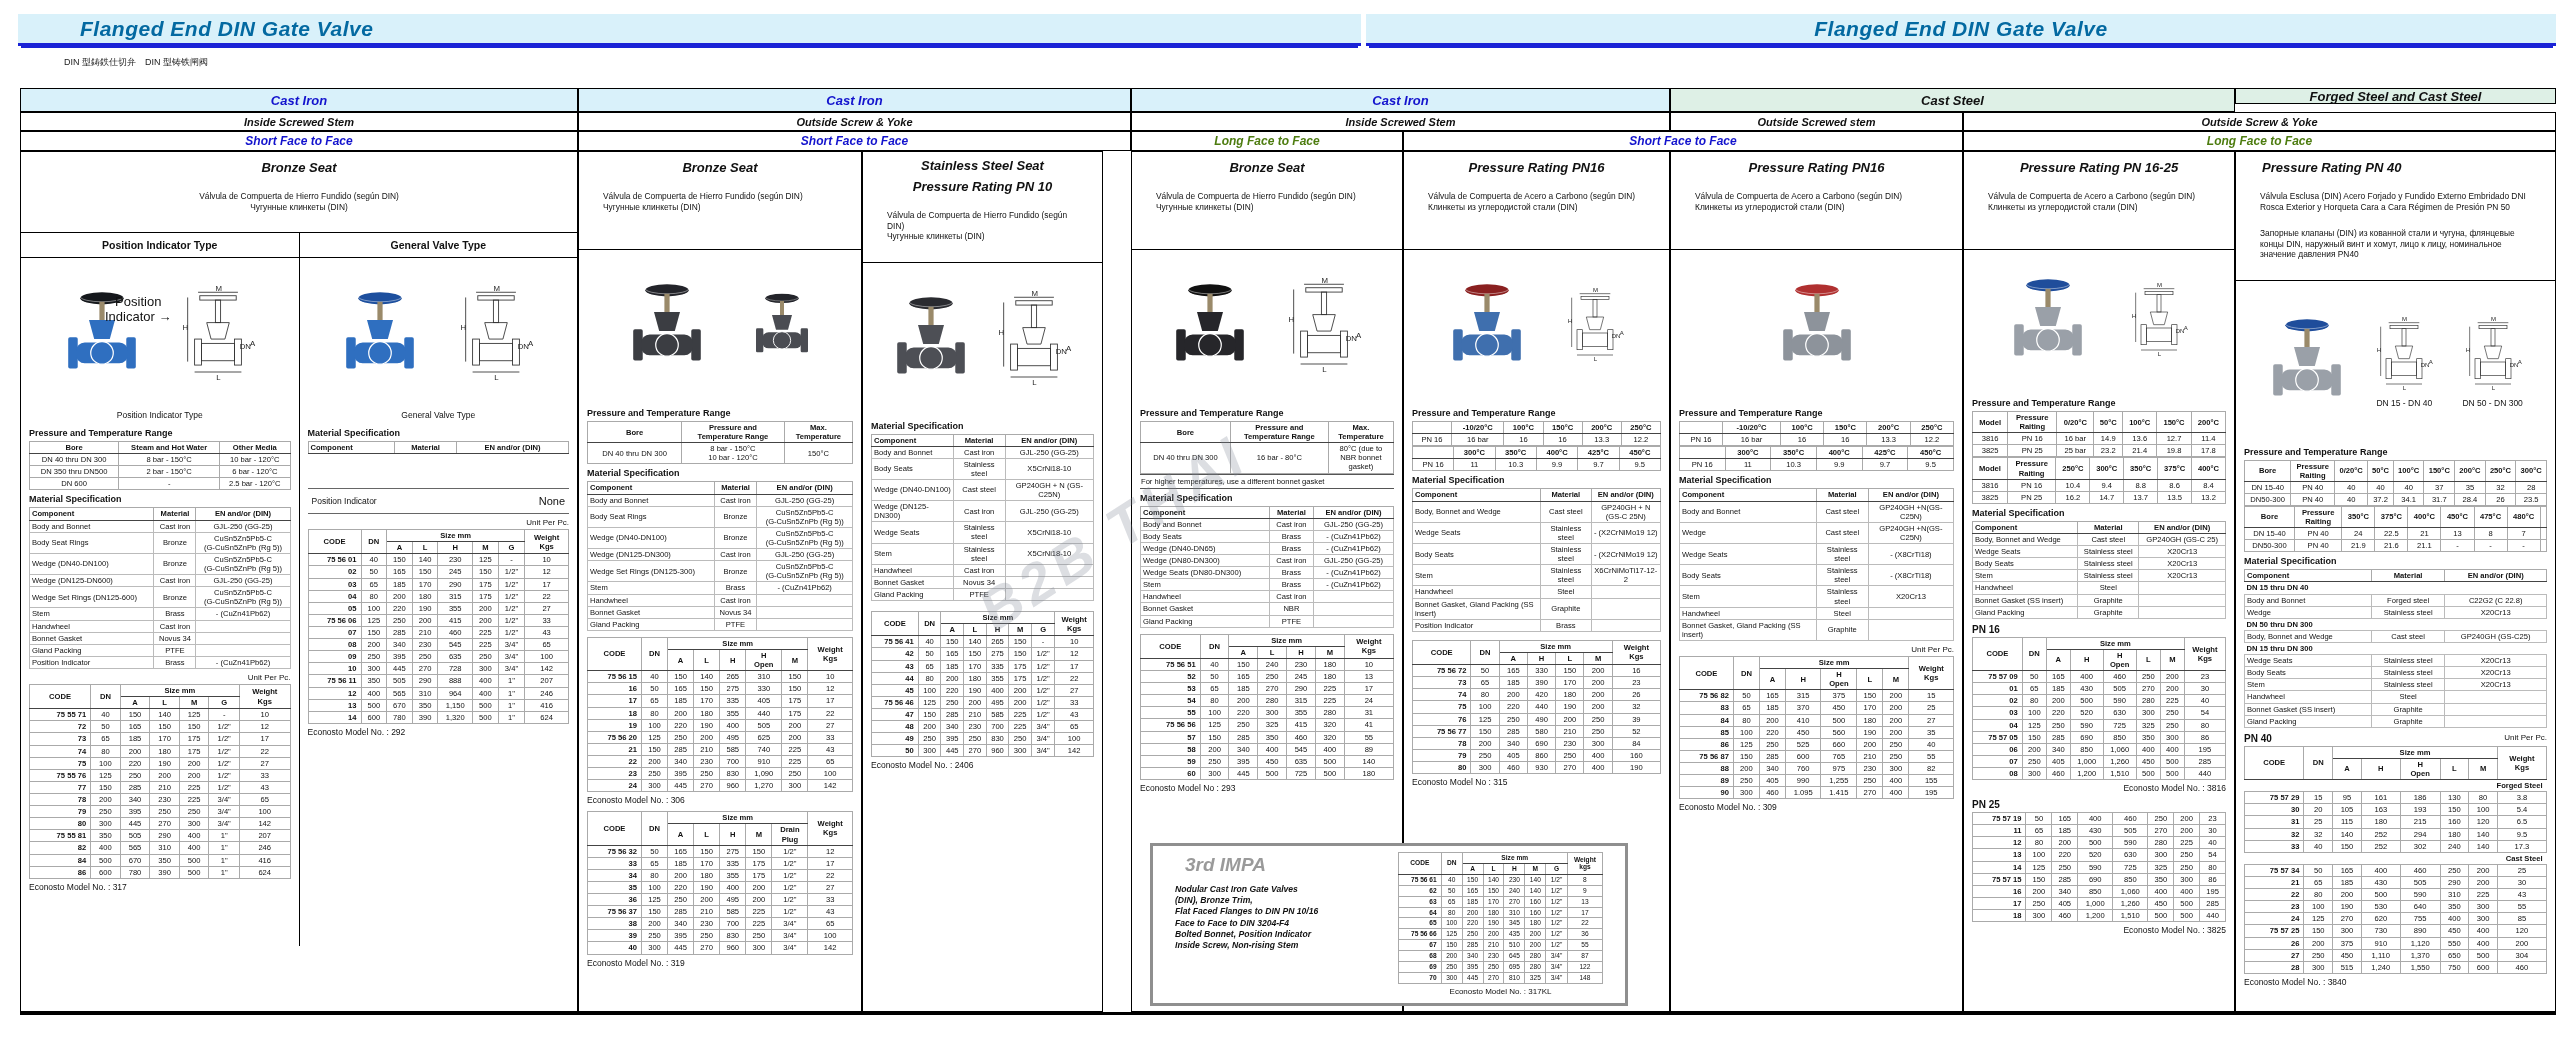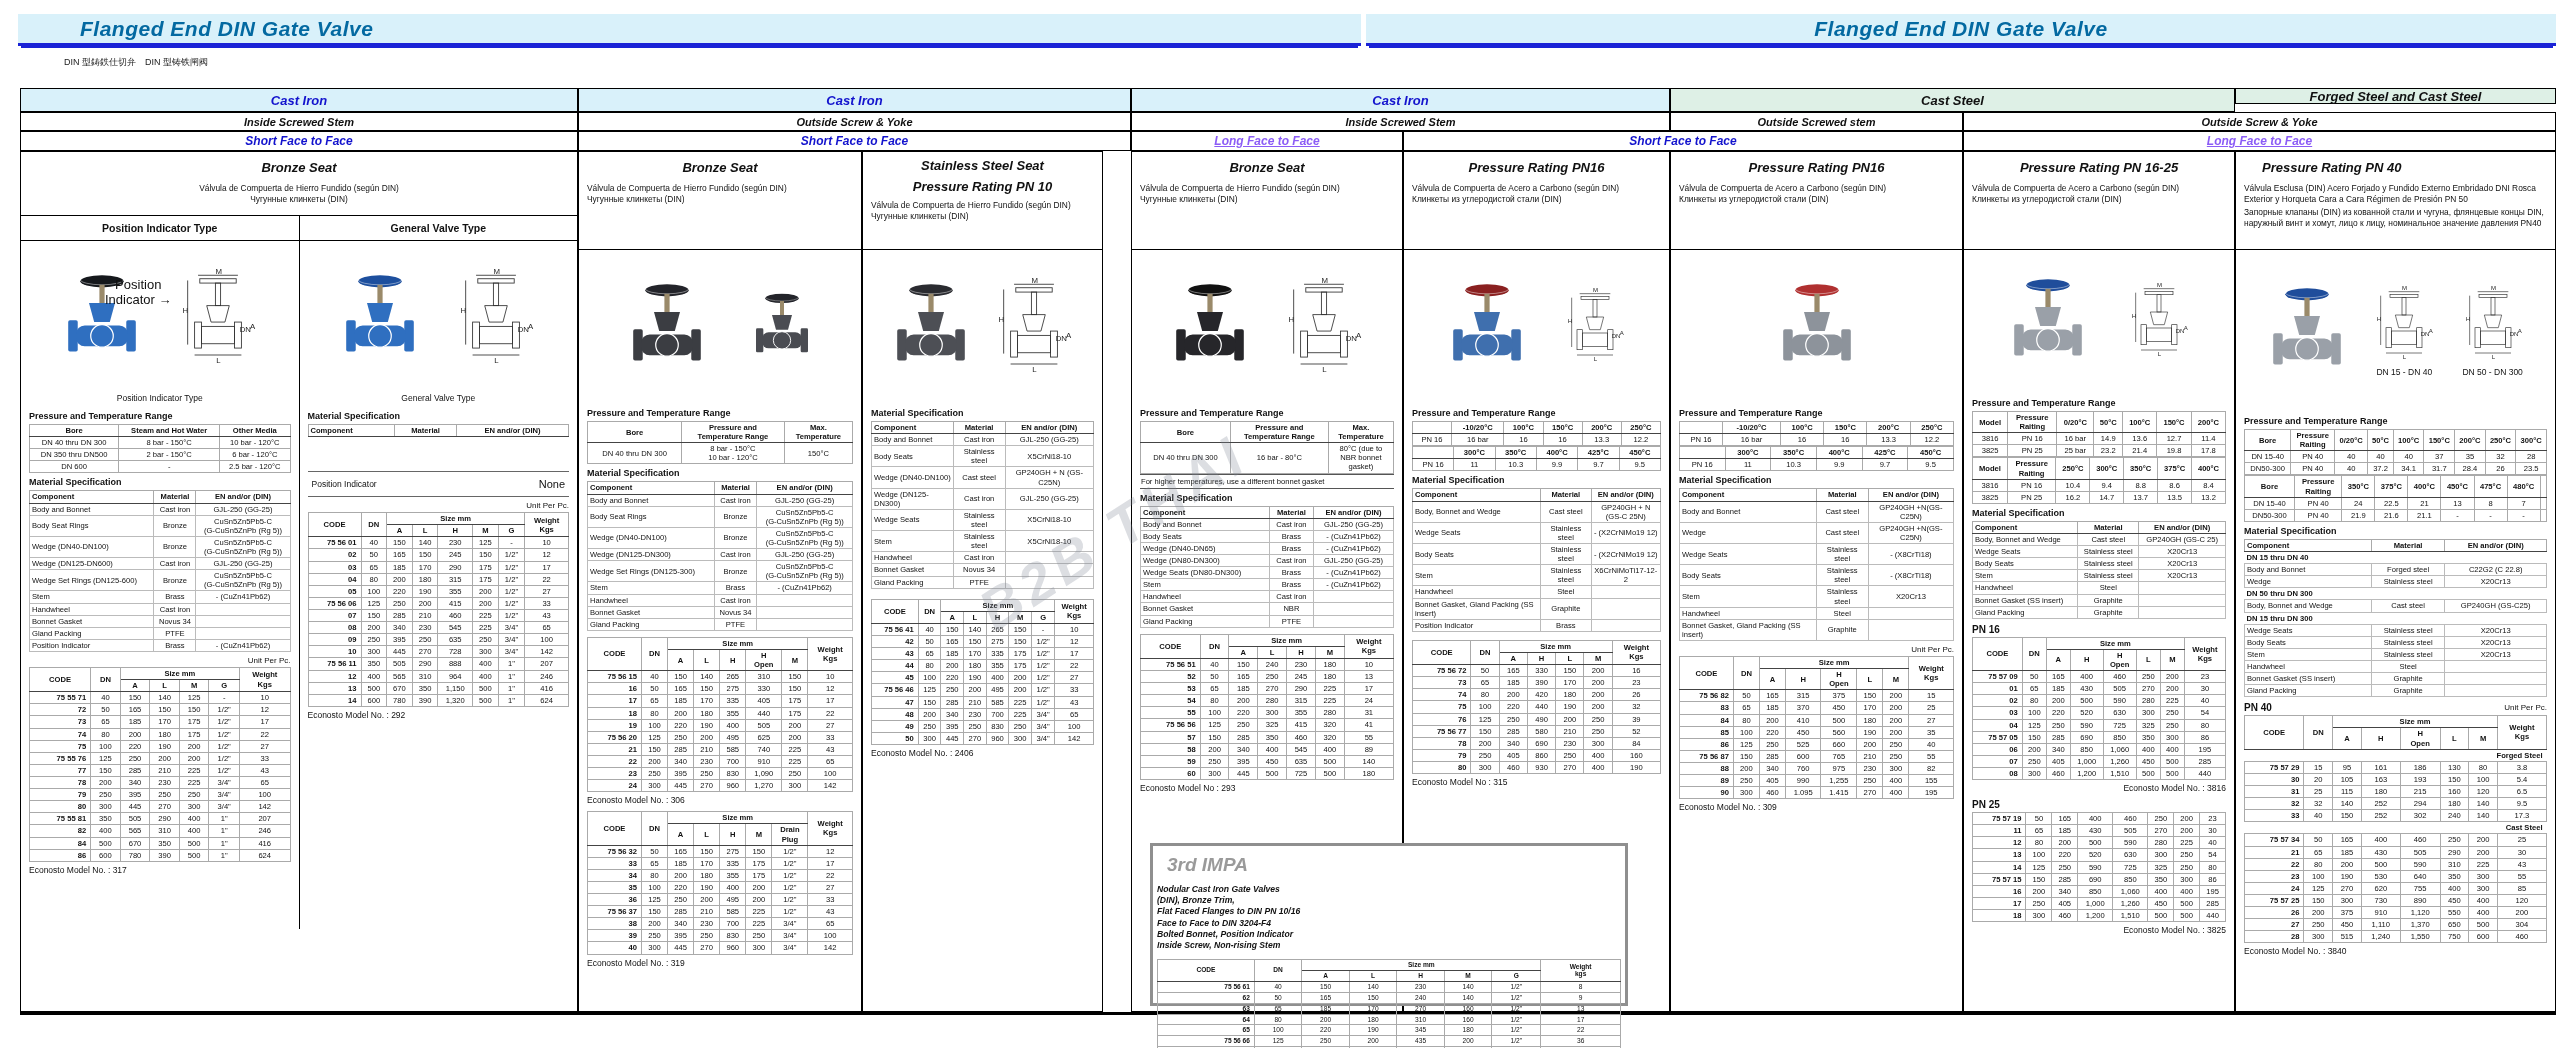--- a/index.html
+++ b/index.html
@@ -12,27 +12,27 @@
   #band-l{left:18px;width:1343px;}#band-l h1{padding-left:62px;}
   #band-r{left:1366px;width:1190px;justify-content:center;}
   #subtitle{position:absolute;left:64px;top:56px;font-size:9px;color:#222;}
   
   .hcell{position:absolute;display:flex;align-items:center;justify-content:center;border:1px solid #000;
          box-sizing:border-box;font-weight:bold;font-style:italic;background:#fff;}
   .r1{background:#d9f1fa;color:#1313cd;font-size:13px;}
   .r1.steel{background:#def0e6;color:#111;}
   .r2{font-size:11px;color:#111;}
   .r3{font-size:12px;color:#1313cd;}
-  .r3.black{color:#8b5cf6;text-decoration:underline;}
+  .r3.black{color:#4d7c0f;}
   
   .col{position:absolute;top:151px;height:861px;border:1.5px solid #000;box-sizing:border-box;background:#fff;}
   .sec-head{border-bottom:1px solid #000;min-height:98px;box-sizing:border-box;padding:6px 8px 4px;}
   .sec-head h3{margin:2px 0 8px;text-align:center;font-size:13px;font-style:italic;font-weight:bold;}
   .sec-head h3.sub{margin:0 0 6px;}
-  .desc{margin:0;font-size:8.4px;line-height:1.25;}
+  .desc{margin:16px;font-size:8.4px;line-height:1.25;}
   .imgzone{position:relative;height:178px;display:flex;align-items:center;justify-content:space-evenly;padding:2px 4px;box-sizing:border-box;}
   .capwrap{display:flex;flex-direction:column;align-items:center;}
   .cap{font-size:8.5px;margin-top:2px;}
   .bodyz{padding:4px 8px 0;box-sizing:border-box;}
   h4.tt{margin:4px 0 3px;font-size:9px;font-weight:bold;}
   .unit{text-align:right;font-size:8px;margin:4px 0 2px;}
   .model{font-size:8.5px;margin:3px 0 6px;}
   .pnlab{font-size:10px;font-weight:bold;margin:5px 0 2px;}
   .note{border-top:1px solid #555;border-bottom:1px solid #555;font-size:7.6px;padding:2px 1px;}
   
@@ -52,21 +52,21 @@
   #s1 .twocol>div{flex:1;border-right:1.5px solid #000;box-sizing:border-box;overflow:hidden;}
   #s1 .twocol>div:last-child{border-right:none;}
   .sameas{display:flex;align-items:center;justify-content:center;gap:10px;height:120px;}
   .sameas span{font-size:12px;}
   .posnone{display:flex;justify-content:space-between;align-items:center;border-top:1px solid #666;border-bottom:1px solid #666;
            font-size:8.5px;padding:6px 4px;margin-top:34px;}
   .posnone b{font-size:11px;font-weight:normal;}
   .poslabel{position:absolute;left:84px;top:36px;font-size:13px;white-space:pre-line;text-align:center;}
   
   #impa{position:absolute;left:1150px;top:843px;width:478px;height:163px;border:3px solid #8f8f8f;background:#fff;
-        box-sizing:border-box;display:flex;padding:6px 4px;gap:8px;z-index:5;flex-direction:column;}
+        box-sizing:border-box;display:flex;padding:6px 22px;gap:8px;z-index:5;}
   #impa .left{width:215px;}
   #impa .brand{font-size:19px;font-weight:bold;font-style:italic;color:#9a9a9a;margin:2px 0 8px 10px;}
   #impa .lines{font-size:8.6px;font-weight:bold;font-style:italic;line-height:1.3;}
   #impa .right{flex:1;}
   #impa table.dt{font-size:6.6px;}
   #impa .model{text-align:center;font-size:8px;}
   .wm{position:absolute;left:960px;top:500px;transform:rotate(-33deg);font-size:56px;font-weight:bold;font-style:italic;
       color:rgba(130,135,150,.28);letter-spacing:6px;z-index:4;pointer-events:none;}
   #bottomline{position:absolute;left:20px;top:1012px;width:2536px;height:3px;background:#000;}
   

